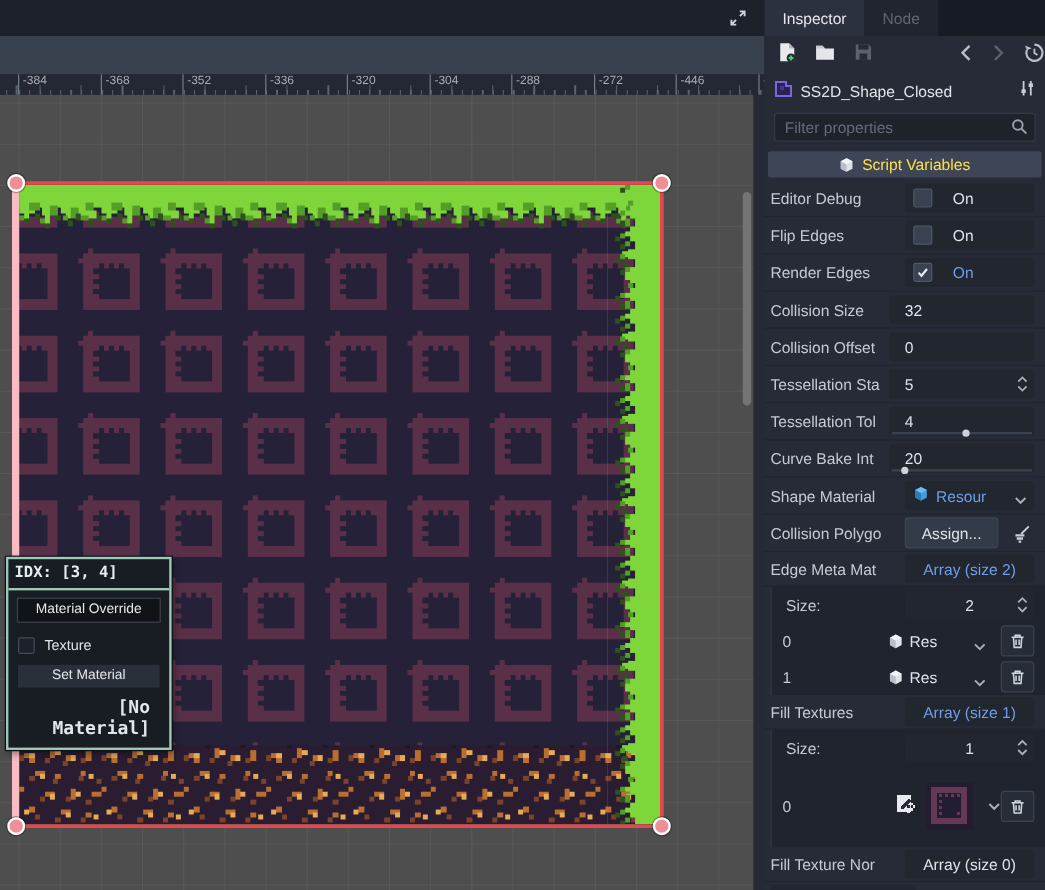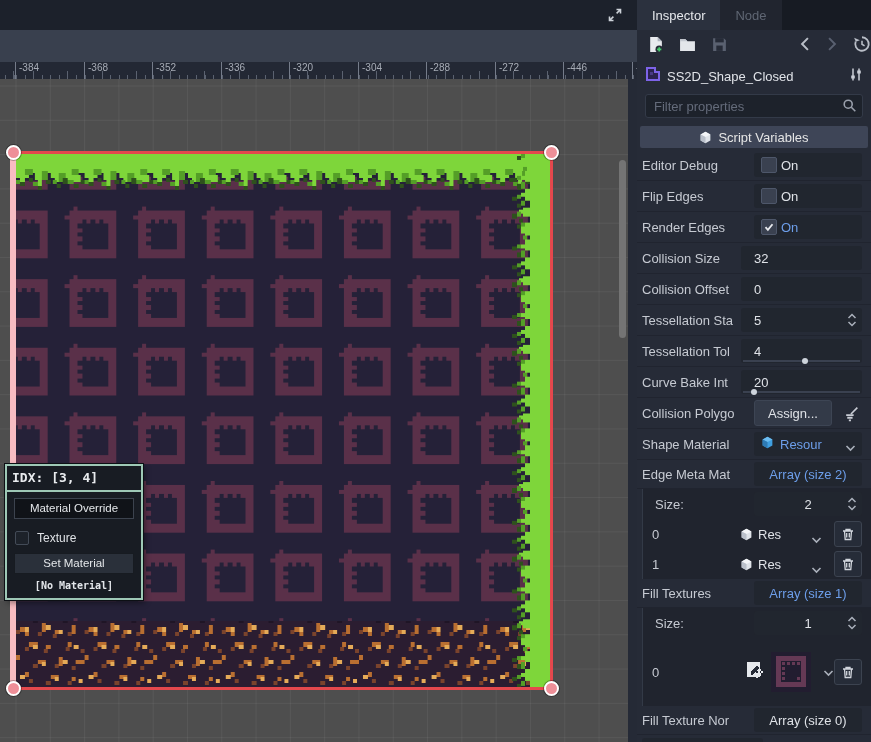--- a/index.html
+++ b/index.html
@@ -46,52 +46,52 @@
     border:2px solid #9ec8b6;box-shadow:0 0 0 1px #0c0f14,2px 3px 6px rgba(0,0,0,.4);}
   .idx-title{height:24px;line-height:24px;padding-left:5px;color:#e8ebee;
     font-family:"DejaVu Sans Mono",monospace;font-weight:bold;font-size:13px;
     border-bottom:2px solid #9ec8b6;letter-spacing:0px;}
   .idx-btn{display:block;width:118px;margin:6px auto 2px;height:19px;line-height:18px;text-align:center;
     font-size:11.5px;color:#e4e7ea;background:#101318;border:1px solid #3c434e;}
   .idx-btn.lighter{background:#2a303a;border-color:#171b21;margin-top:8px;}
   .idx-check-row{display:flex;align-items:center;margin:12px 0 0 8px;height:14px;}
   .idx-check{width:12px;height:12px;background:#1d222a;border:1px solid #434b57;border-radius:2px;}
   .idx-check-label{margin-left:8px;font-size:12px;color:#dfe2e6;}
-  .idx-nomat{margin:6px 16px 7px;text-align:center;color:#e3e6ea;
-    font-family:"DejaVu Sans Mono",monospace;font-weight:bold;font-size:10px;}
+  .idx-nomat{margin:6px 16px 7px;text-align:right;color:#e3e6ea;
+    font-family:"DejaVu Sans Mono",monospace;font-weight:bold;font-size:15px;}
 
   
   #inspector{left:637px;top:0;width:234px;height:742px;background:#262b37;}
   .tabbar{display:flex;height:30px;background:#171b23;}
   .tab{display:flex;align-items:center;padding:0 15px;font-size:13px;height:30px;}
   .tab.active{background:#2b313e;color:#e6e8ec;}
   .tab.inactive{background:#21252f;color:#5f6673;}
   .itoolbar{display:flex;align-items:center;height:32px;padding:0 6px 0 10px;gap:15px;}
   .itoolbar .spacer{flex:1;}
   .name-row{display:flex;align-items:center;height:28px;padding:0 8px;gap:6px;}
   .name-text{flex:1;font-size:13px;color:#e0e3e8;white-space:nowrap;overflow:hidden;}
   .filter-wrap{padding:4px 8px 6px;}
   .filter-box{position:relative;height:22px;background:#1d222b;border:1px solid #333a48;border-radius:3px;}
   .filter-box input{position:absolute;inset:0;background:transparent;border:none;outline:none;
     padding:0 24px 0 8px;font-size:13px;color:#c7cbd3;font-family:"Liberation Sans",sans-serif;}
   .filter-box input::placeholder{color:#646b7a;}
   .filter-mag{position:absolute;right:5px;top:3px;}
   .sect-head{margin:2px 3px;height:22px;border-radius:2px;background:#3e4557;
-    display:flex;align-items:center;justify-content:center;gap:6px;font-size:13px;color:#e5e5e5;}
+    display:flex;align-items:center;justify-content:center;gap:6px;font-size:13px;color:#fde047;}
 
   .prow{display:flex;align-items:center;height:30px;padding:0 9px 0 5px;border-bottom:1px solid rgba(0,0,0,.14);}
   .prow.short{height:28px;}
   .plabel{flex:1;font-size:13px;color:#c6cad2;white-space:nowrap;overflow:hidden;}
   .pfield{position:relative;width:108px;height:24px;background:#21262f;border-radius:3px;
     display:flex;align-items:center;font-size:13px;color:#dfe2e7;}
   .pfield.plain{padding-left:13px;}
   .pfield.center{justify-content:center;padding-left:0;}
   .chk{width:14px;height:14px;margin-left:7px;background:#3a4150;border:1px solid #4e576a;border-radius:2px;
     display:flex;align-items:center;justify-content:center;}
-  .chk-label{margin-left:4px;}
+  .chk-label{margin-left:17px;}
   .chk-label.on{color:#6d9eea;}
   .spinner{position:absolute;right:5px;top:4px;}
   .slider-track{position:absolute;left:2px;right:2px;bottom:1px;height:2px;background:#3a4150;}
   .grabber{position:absolute;bottom:-2px;width:6px;height:6px;border-radius:50%;background:#cdd3db;}
   .assign-btn{width:76px;height:24px;background:#333a48;border:1px solid #3d4554;border-radius:3px;
     color:#dfe2e7;font-size:13px;display:flex;align-items:center;justify-content:center;}
   .res-blue{color:#6d9eea;margin-left:6px;}
   .chev-right{position:absolute;right:6px;top:8px;}
   .link{color:#6d9eea;}
   .ablock{background:#20242e;margin-left:5px;border-left:1px solid #333a47;}
@@ -467,46 +467,46 @@
       <span class="plabel">Curve Bake Int</span>
       <div class="pfield plain">
         <span>20</span>
         <span class="slider-track">
             <span class="grabber" style="left:7%"></span>
           </span>
       </div>
     </div>
 
     <div class="prow">
+      <span class="plabel">Shape Material</span>
+      <div class="pfield">
+        <span style="margin-left:7px">
+          <svg width="13" height="13" viewBox="0 0 16 16">
+              <path d="M8 1l6 3.2v7.6L8 15l-6-3.2V4.2z" fill="#3f9fe0"></path>
+              <path d="M8 1l6 3.2L8 7.4 2 4.2z" fill="#6cbcf0"></path>
+              <path d="M8 7.4v7.6l-6-3.2V4.2z" fill="#2e7ab4"></path>
+            </svg>
+        </span>
+        <span class="res-blue">Resour</span>
+        <span class="chev-right">
+          <svg width="11" height="8" viewBox="0 0 11 8" fill="none" stroke="#aab0bb" stroke-width="1.6">
+              <path d="M1.5 2l4 4 4-4"></path>
+            </svg>
+        </span>
+      </div>
+    </div>
+
+    <div class="prow">
       <span class="plabel">Collision Polygo</span>
       <div class="pfield" style="background:transparent">
         <div class="assign-btn">Assign...</div>
         <span style="position:absolute;right:2px;top:4px">
           <svg width="17" height="17" viewBox="0 0 16 16" fill="none" stroke="#c9cdd5" stroke-width="1.5">
               <path d="M13.5 2.5l-6 6"></path>
               <path d="M3 9.5h7M4 12h5M5.5 14.5h2" stroke-width="1.8"></path>
-            </svg>
-        </span>
-      </div>
-    </div>
-
-    <div class="prow">
-      <span class="plabel">Shape Material</span>
-      <div class="pfield">
-        <span style="margin-left:7px">
-          <svg width="13" height="13" viewBox="0 0 16 16">
-              <path d="M8 1l6 3.2v7.6L8 15l-6-3.2V4.2z" fill="#3f9fe0"></path>
-              <path d="M8 1l6 3.2L8 7.4 2 4.2z" fill="#6cbcf0"></path>
-              <path d="M8 7.4v7.6l-6-3.2V4.2z" fill="#2e7ab4"></path>
-            </svg>
-        </span>
-        <span class="res-blue">Resour</span>
-        <span class="chev-right">
-          <svg width="11" height="8" viewBox="0 0 11 8" fill="none" stroke="#aab0bb" stroke-width="1.6">
-              <path d="M1.5 2l4 4 4-4"></path>
             </svg>
         </span>
       </div>
     </div>
 
     <div class="prow short">
       <span class="plabel">Edge Meta Mat</span>
       <div class="pfield center">
         <span class="link">Array (size 2)</span>
       </div>

